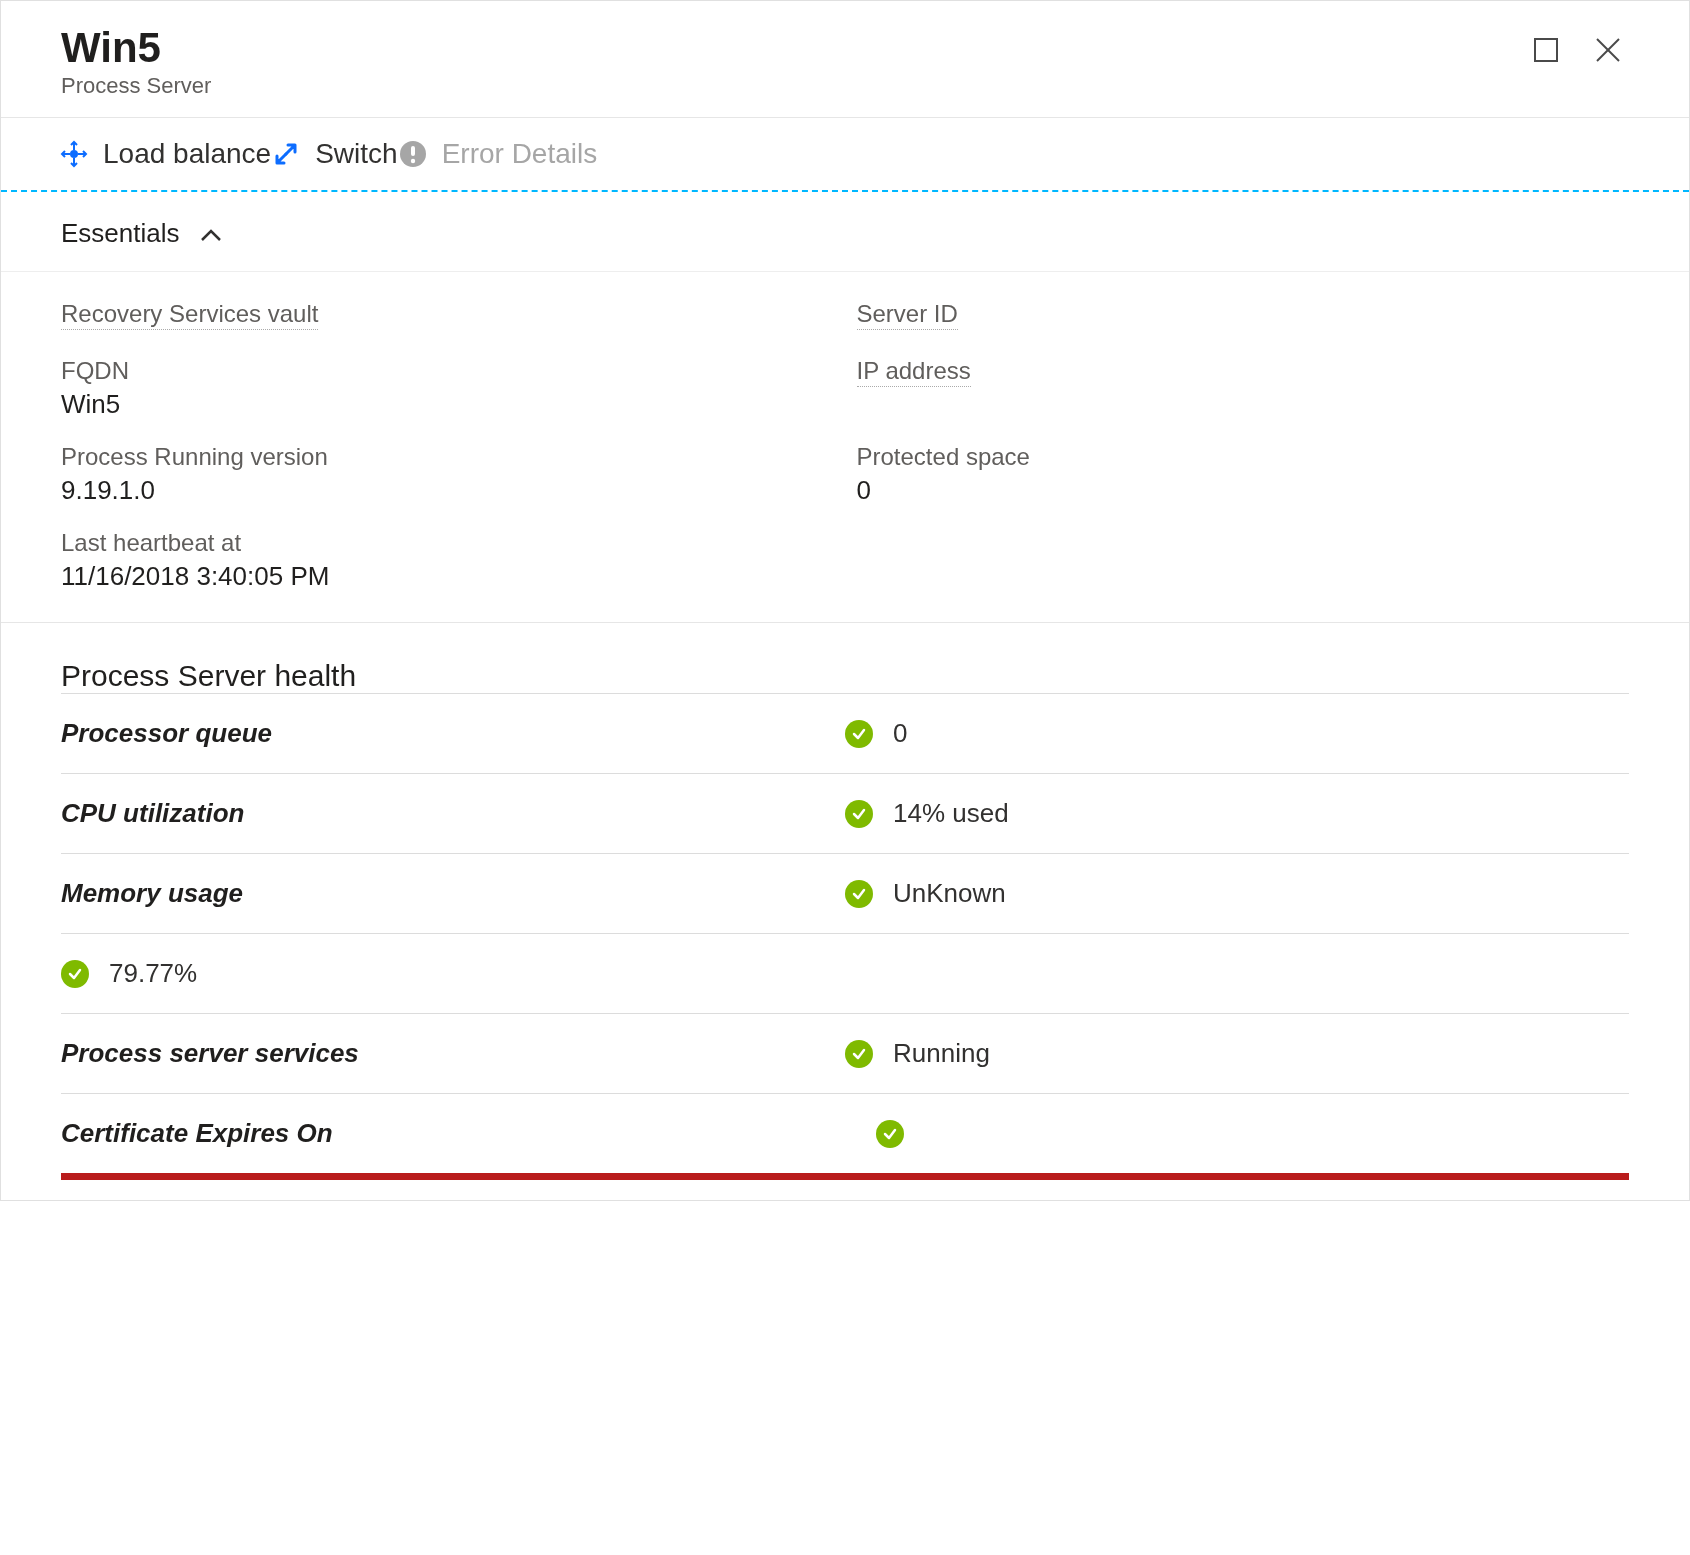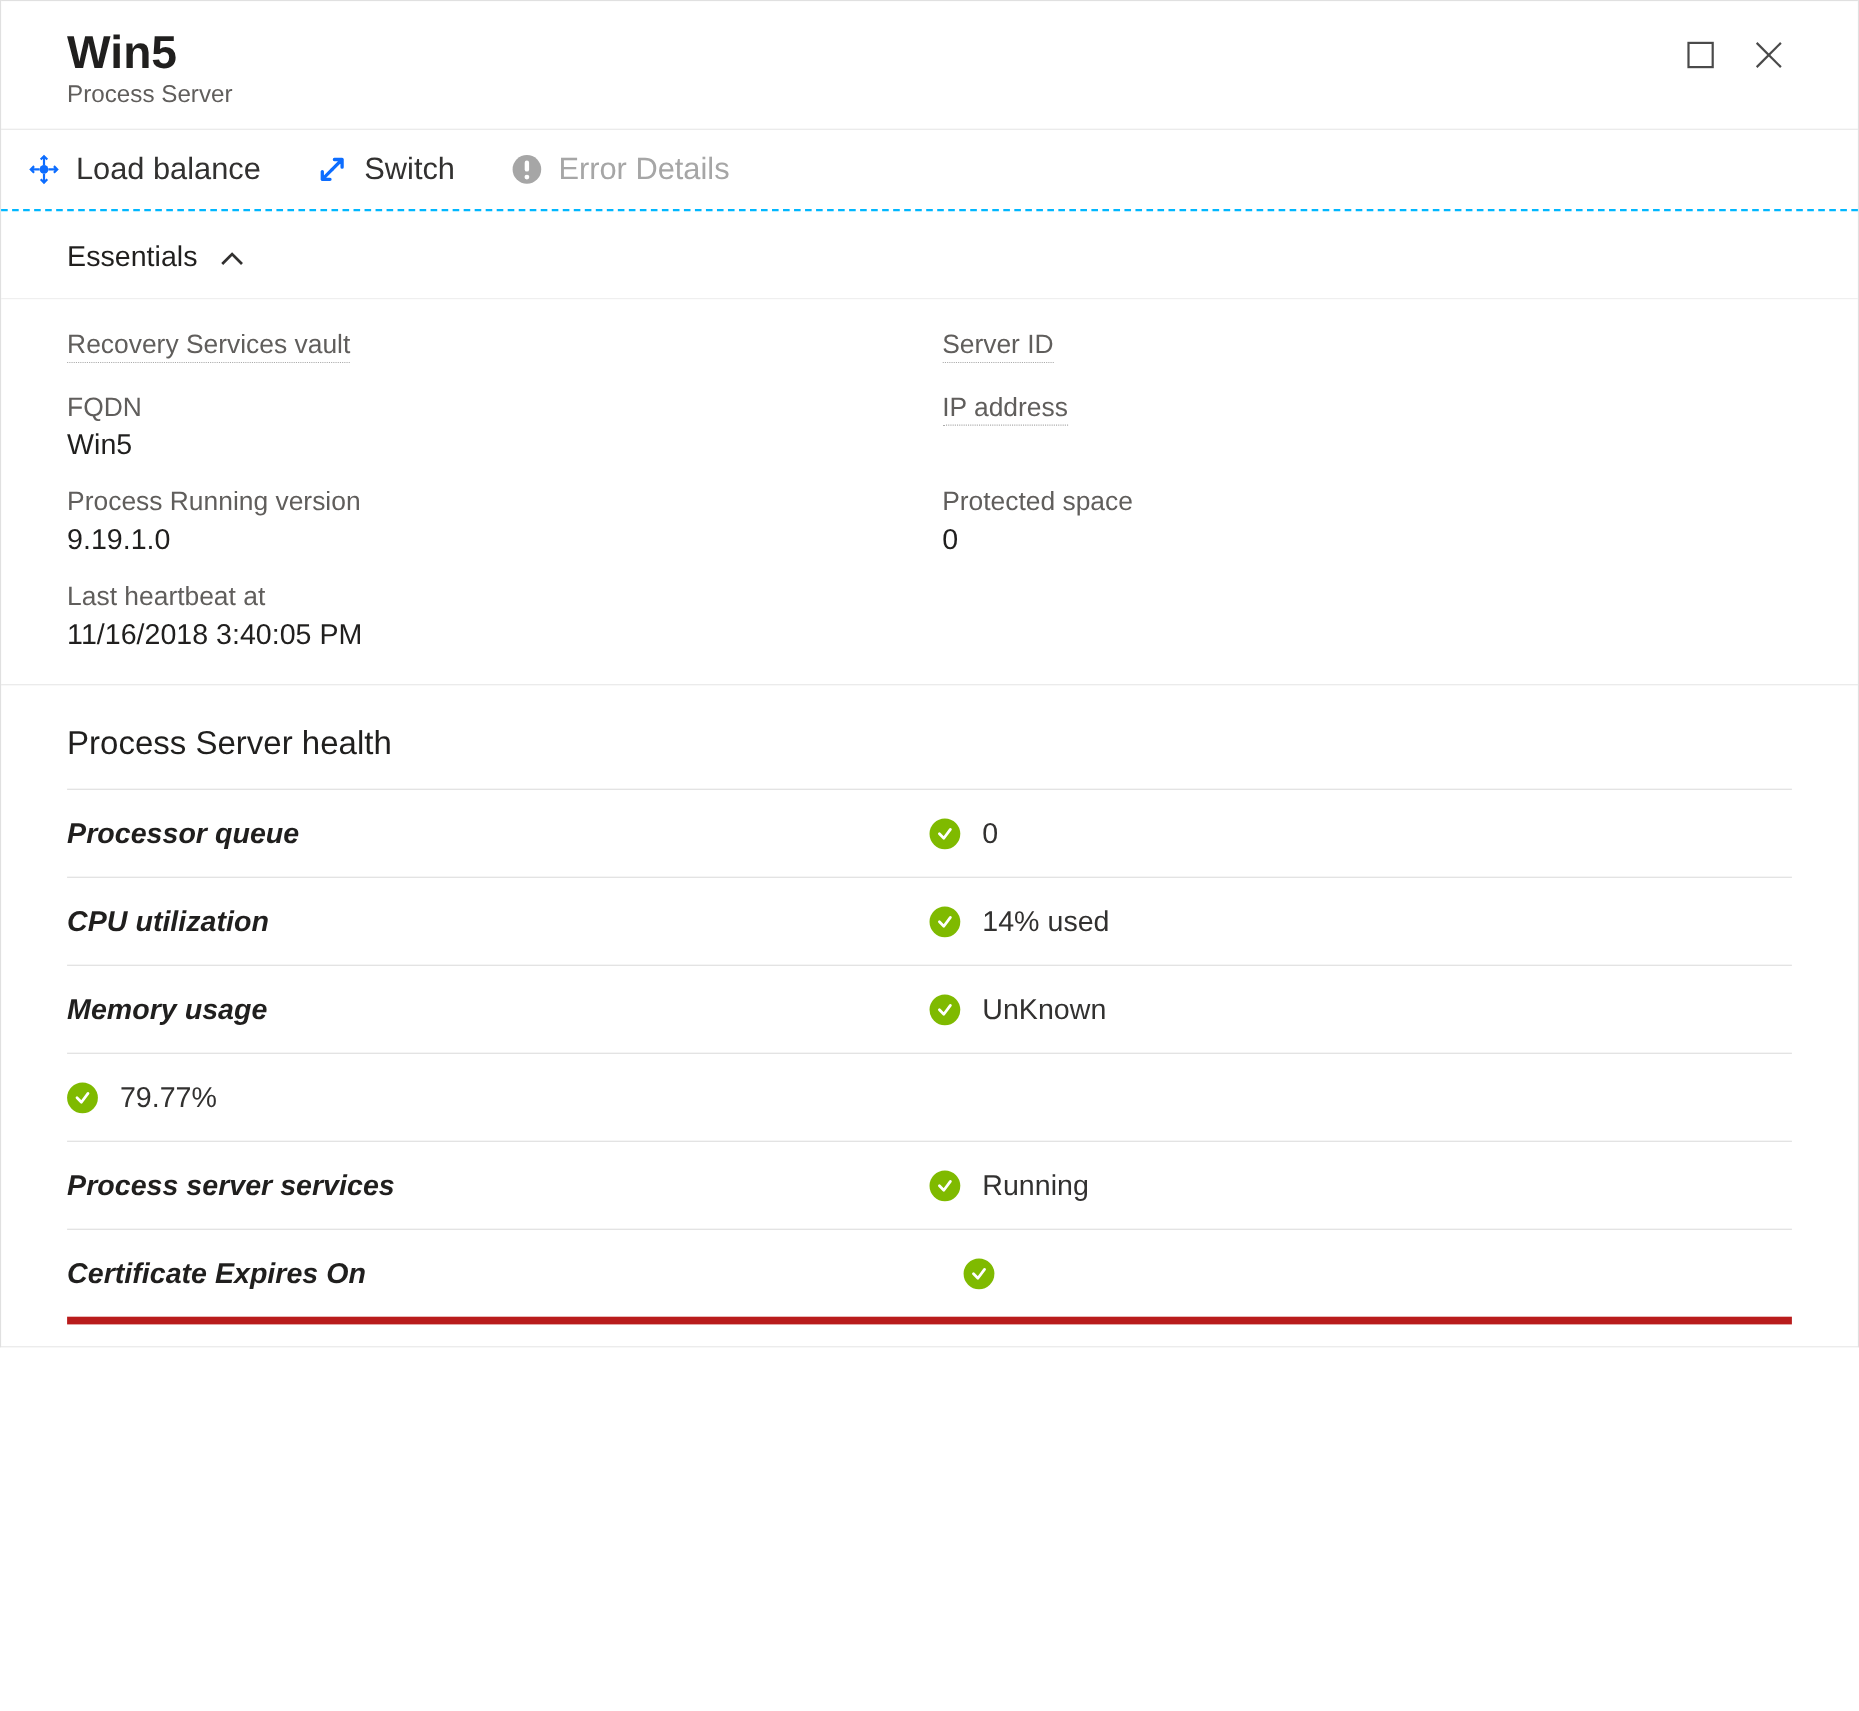--- a/index.html
+++ b/index.html
@@ -44,26 +44,25 @@
   .win-btn {
     width: 30px;
     height: 30px;
     display: flex;
     align-items: center;
     justify-content: center;
     cursor: pointer;
   }
   .win-btn svg { display: block; }
   .toolbar {
-    padding: 20px 58px 20px 24px;
+    padding: 20px 58px 20px 58px;
     border-top: 1px solid #e6e6e6;
     border-bottom: 2px dashed #00b7ff;
     display: flex;
     align-items: center;
-    gap: 50px;
   }
   .tool-btn {
     display: flex;
     align-items: center;
     gap: 14px;
     font-size: 28px;
     color: #323130;
     cursor: pointer;
   }
   .tool-btn.disabled {
@@ -108,21 +107,20 @@
     color: #201f1e;
   }
   .health {
     border-top: 1px solid #e6e6e6;
     padding: 36px 60px 20px 60px;
   }
   .health-title {
     font-size: 30px;
     font-weight: 400;
     color: #201f1e;
-    margin-bottom: 24px;
   }
   .health-row {
     display: flex;
     align-items: center;
     border-top: 1px solid #dcdcdc;
     padding: 24px 0;
   }
   .health-row:last-child {
     border-bottom: 7px solid #b91c1c;
     gap: 31px;

